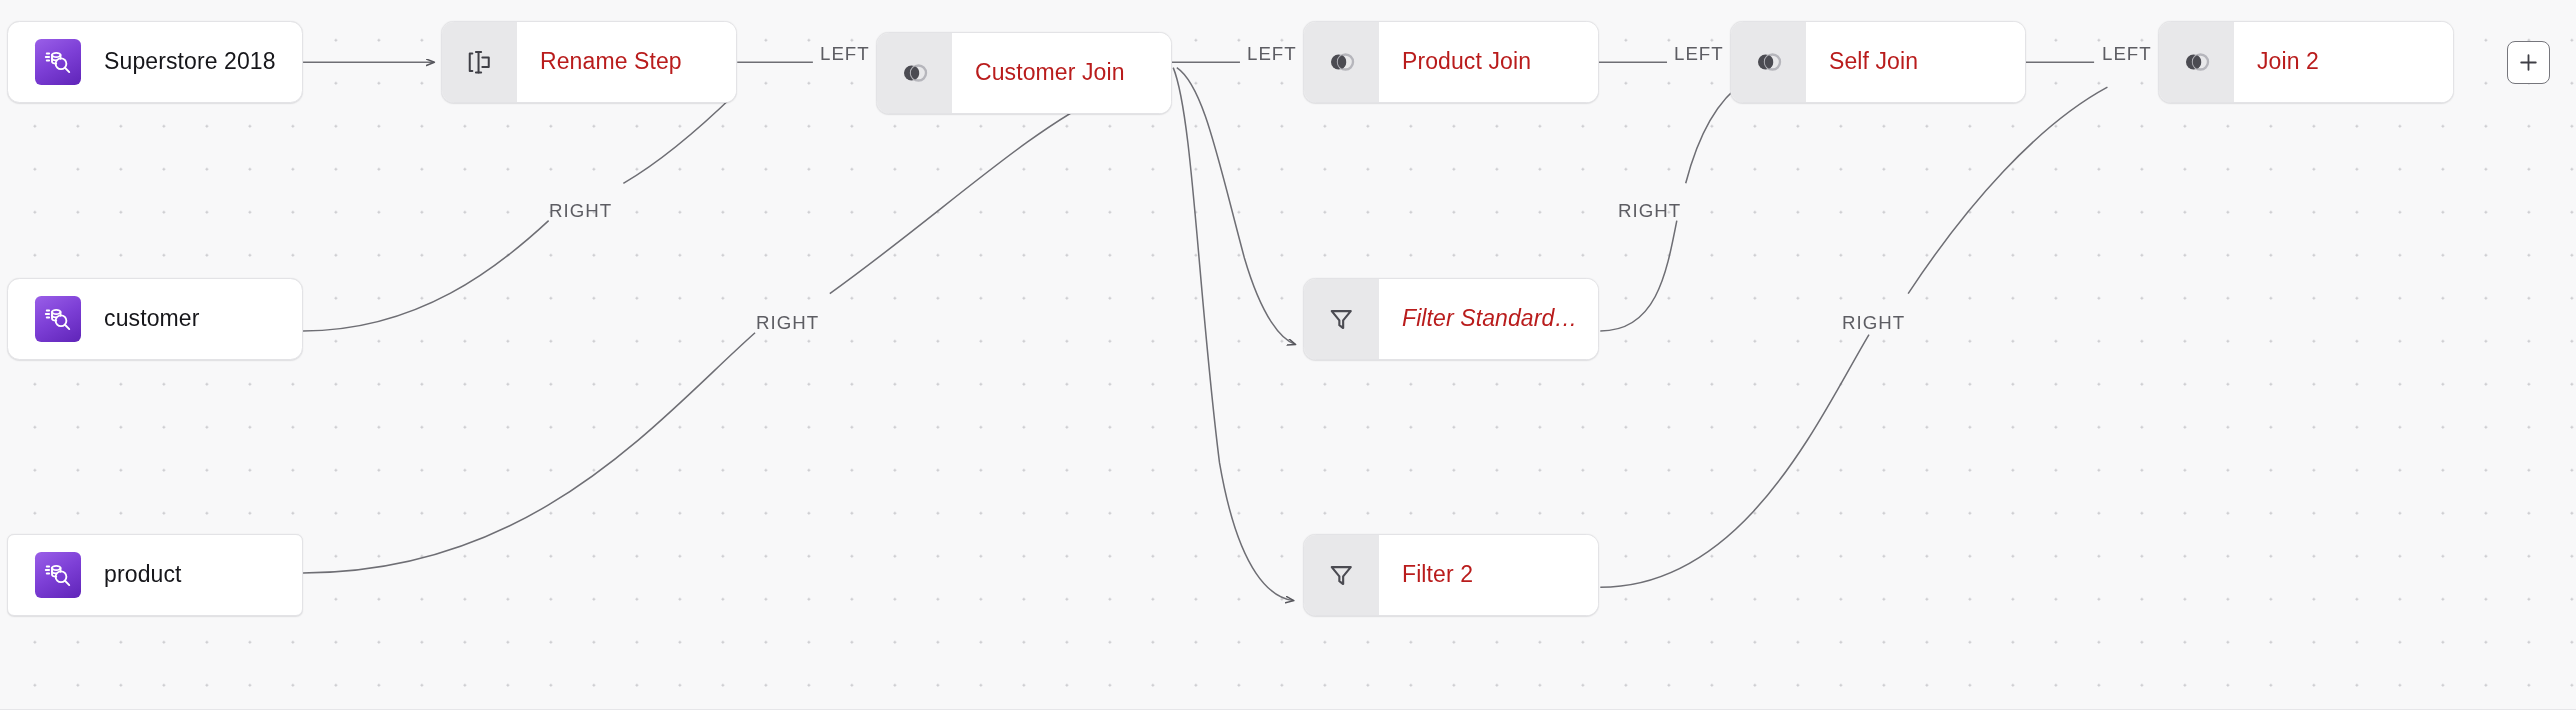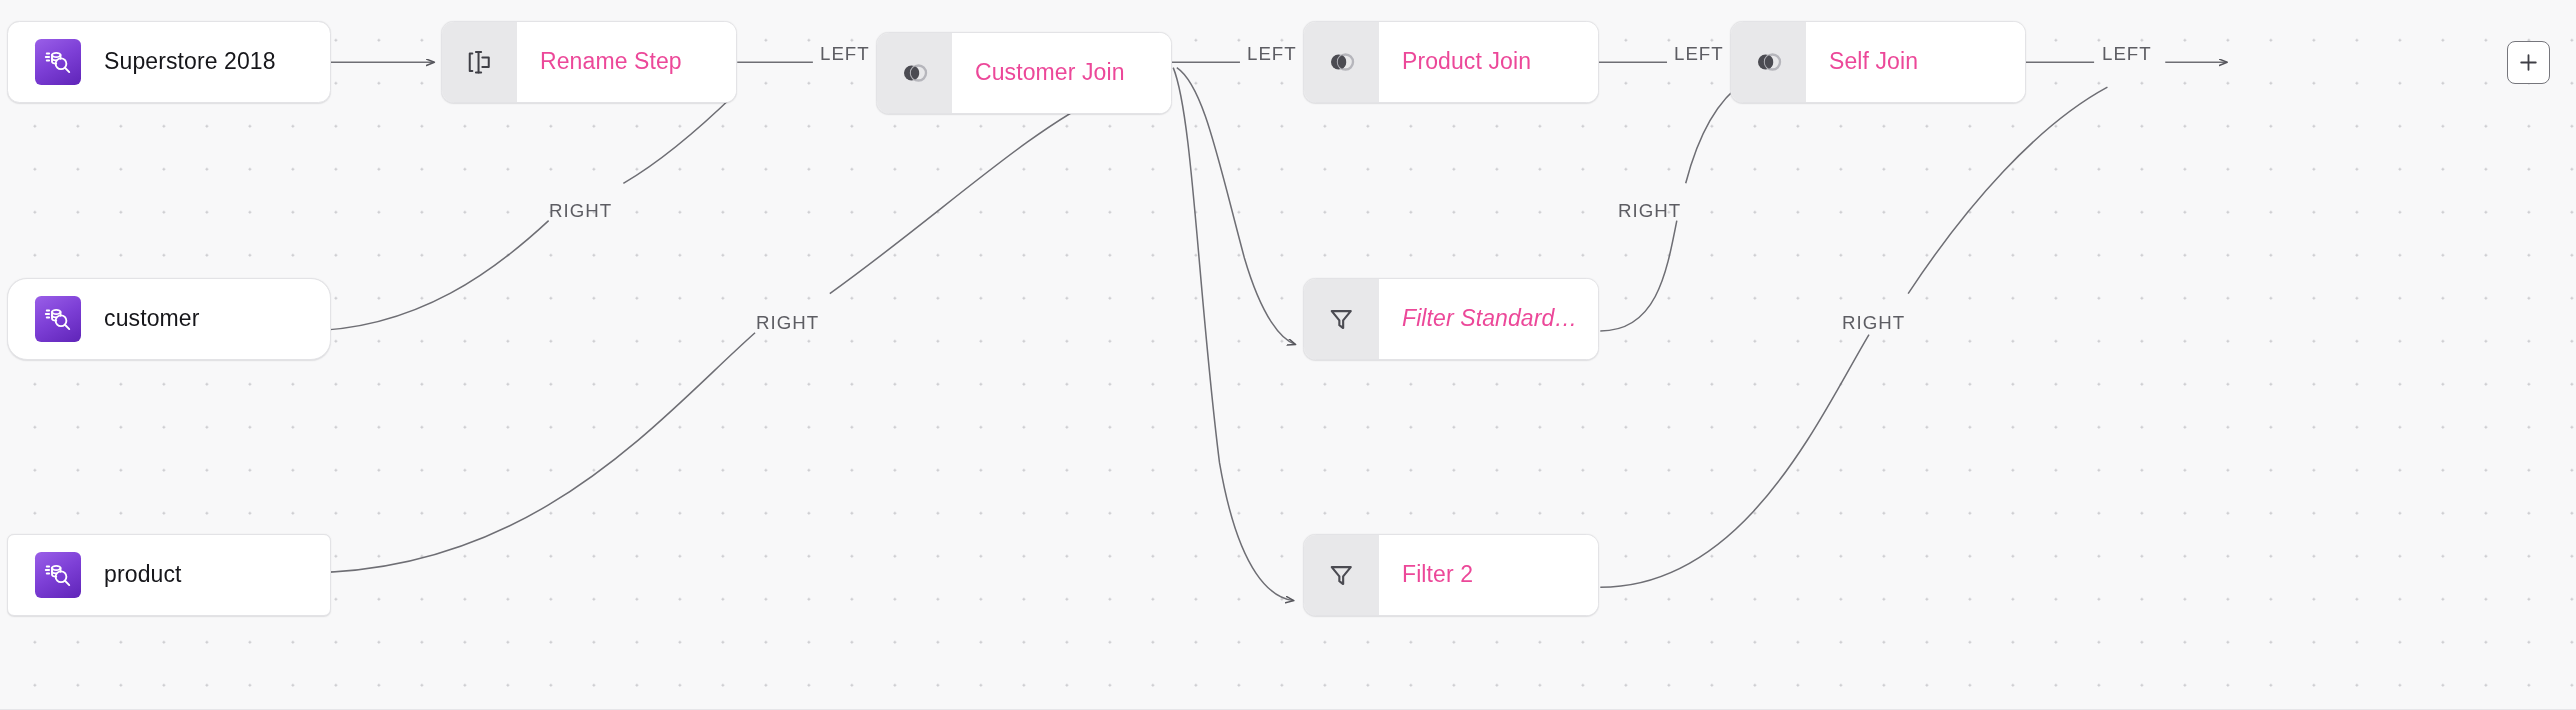--- a/index.html
+++ b/index.html
@@ -26,21 +26,21 @@
   .node {
     position: absolute;
     display: flex;
     align-items: stretch;
     border-radius: 12.5px;
     background: #ffffff;
     border: 0.9px solid #e3e3e6;
     box-shadow: 0 0.9px 1.8px rgba(16,18,28,0.07), 0 0.9px 0.9px rgba(16,18,28,0.04);
     overflow: hidden;
   }
-  .node-source { width: 324px; height: 82px; align-items: center; padding-left: 27px; }
+  .node-source { width: 296px; height: 82px; align-items: center; padding-left: 27px; }
   .node-step   { width: 296px; height: 82px; }
 
   .src-icon {
     width: 46px; height: 46px; border-radius: 6.2px;
     background: linear-gradient(150deg, #9a5fe8 0%, #7d3fd6 48%, #5f24b8 100%);
     display: flex; align-items: center; justify-content: center;
     flex: 0 0 auto;
   }
   .src-label {
     margin-left: 23px;
@@ -56,21 +56,21 @@
     display: flex; align-items: center; justify-content: center;
   }
   .step-body {
     flex: 1 1 auto;
     background: #ffffff;
     display: flex; align-items: center;
     padding-left: 23px; padding-right: 12.5px;
   }
   .step-label {
     font-size: 23px;
-    color: #ec4899;
+    color: #b91c1c;
     line-height: 1.30;
     letter-spacing: 0.1px;
   }
   .add-btn {
     position: absolute;
     width: 43px; height: 43px;
     border-radius: 8px;
     background: #ffffff;
     border: 1.4px solid #76767c;
     display: flex; align-items: center; justify-content: center;
@@ -142,21 +142,21 @@
         <path d="M14 6.4 v3.0"></path>
         <path d="M7.2 9.0 c0 .95 1.52 1.7 3.4 1.7"></path>
         <circle cx="14.4" cy="13.4" r="4.3"></circle>
         <path d="M17.6 16.6 L21 20.1"></path>
         <path d="M3.0 5.2 h1.9 M2.2 8.0 h2.7 M3.0 10.8 h1.9"></path>
       </svg>
     </span>
     <span class="src-label">Superstore 2018</span>
   </div>
 
-  <div class="node node-source" style="left:7.1px; top:278px;border-radius:20px;">
+  <div class="node node-source" style="left:7.1px; top:278px;">
     <span class="src-icon">
       <svg width="30" height="30" viewBox="0 0 24 24" fill="none" stroke="#ffffff" stroke-width="1.5" stroke-linecap="round" stroke-linejoin="round">
         <path d="M7.2 6.4 a3.4 1.7 0 1 0 6.8 0 a3.4 1.7 0 1 0 -6.8 0"></path>
         <path d="M7.2 6.4 v5.2 c0 .95 1.52 1.7 3.4 1.7"></path>
         <path d="M14 6.4 v3.0"></path>
         <path d="M7.2 9.0 c0 .95 1.52 1.7 3.4 1.7"></path>
         <circle cx="14.4" cy="13.4" r="4.3"></circle>
         <path d="M17.6 16.6 L21 20.1"></path>
         <path d="M3.0 5.2 h1.9 M2.2 8.0 h2.7 M3.0 10.8 h1.9"></path>
       </svg>
@@ -226,20 +226,32 @@
         <circle cx="9.2" cy="12" r="6.0" fill="#4b4b52"></circle>
         <circle cx="14.8" cy="12" r="6.0" fill="none" stroke="#b6b6bc" stroke-width="1.9"></circle>
         <path d="M12 6.6 A6 6 0 0 1 12 17.4 A6 6 0 0 1 12 6.6 Z" fill="#4b4b52"></path>
       </svg>
     </span>
     <span class="step-body">
       <span class="step-label">Product Join</span>
     </span>
   </div>
 
+  <div class="node node-step" style="left:2158px; top:21.4px;">
+    <span class="step-icon-pane">
+      <svg width="30" height="30" viewBox="0 0 24 24">
+        <circle cx="9.2" cy="12" r="6.0" fill="#4b4b52"></circle>
+        <circle cx="14.8" cy="12" r="6.0" fill="none" stroke="#b6b6bc" stroke-width="1.9"></circle>
+        <path d="M12 6.6 A6 6 0 0 1 12 17.4 A6 6 0 0 1 12 6.6 Z" fill="#4b4b52"></path>
+      </svg>
+    </span>
+    <span class="step-body">
+      <span class="step-label">Join 2</span>
+    </span>
+  </div>
 
   <div class="node node-step" style="left:1303px; top:278px;font-style:italic;">
     <span class="step-icon-pane">
       <svg width="28.5" height="28.5" viewBox="0 0 24 24" fill="none" stroke="#4b4b52" stroke-width="1.8" stroke-linecap="round" stroke-linejoin="round">
         <path d="M4 5.2 H20 L13.6 13.0 V19.4 L10.4 17.0 V13.0 Z"></path>
       </svg>
     </span>
     <span class="step-body">
       <span class="step-label">Filter Standard…</span>
     </span>

